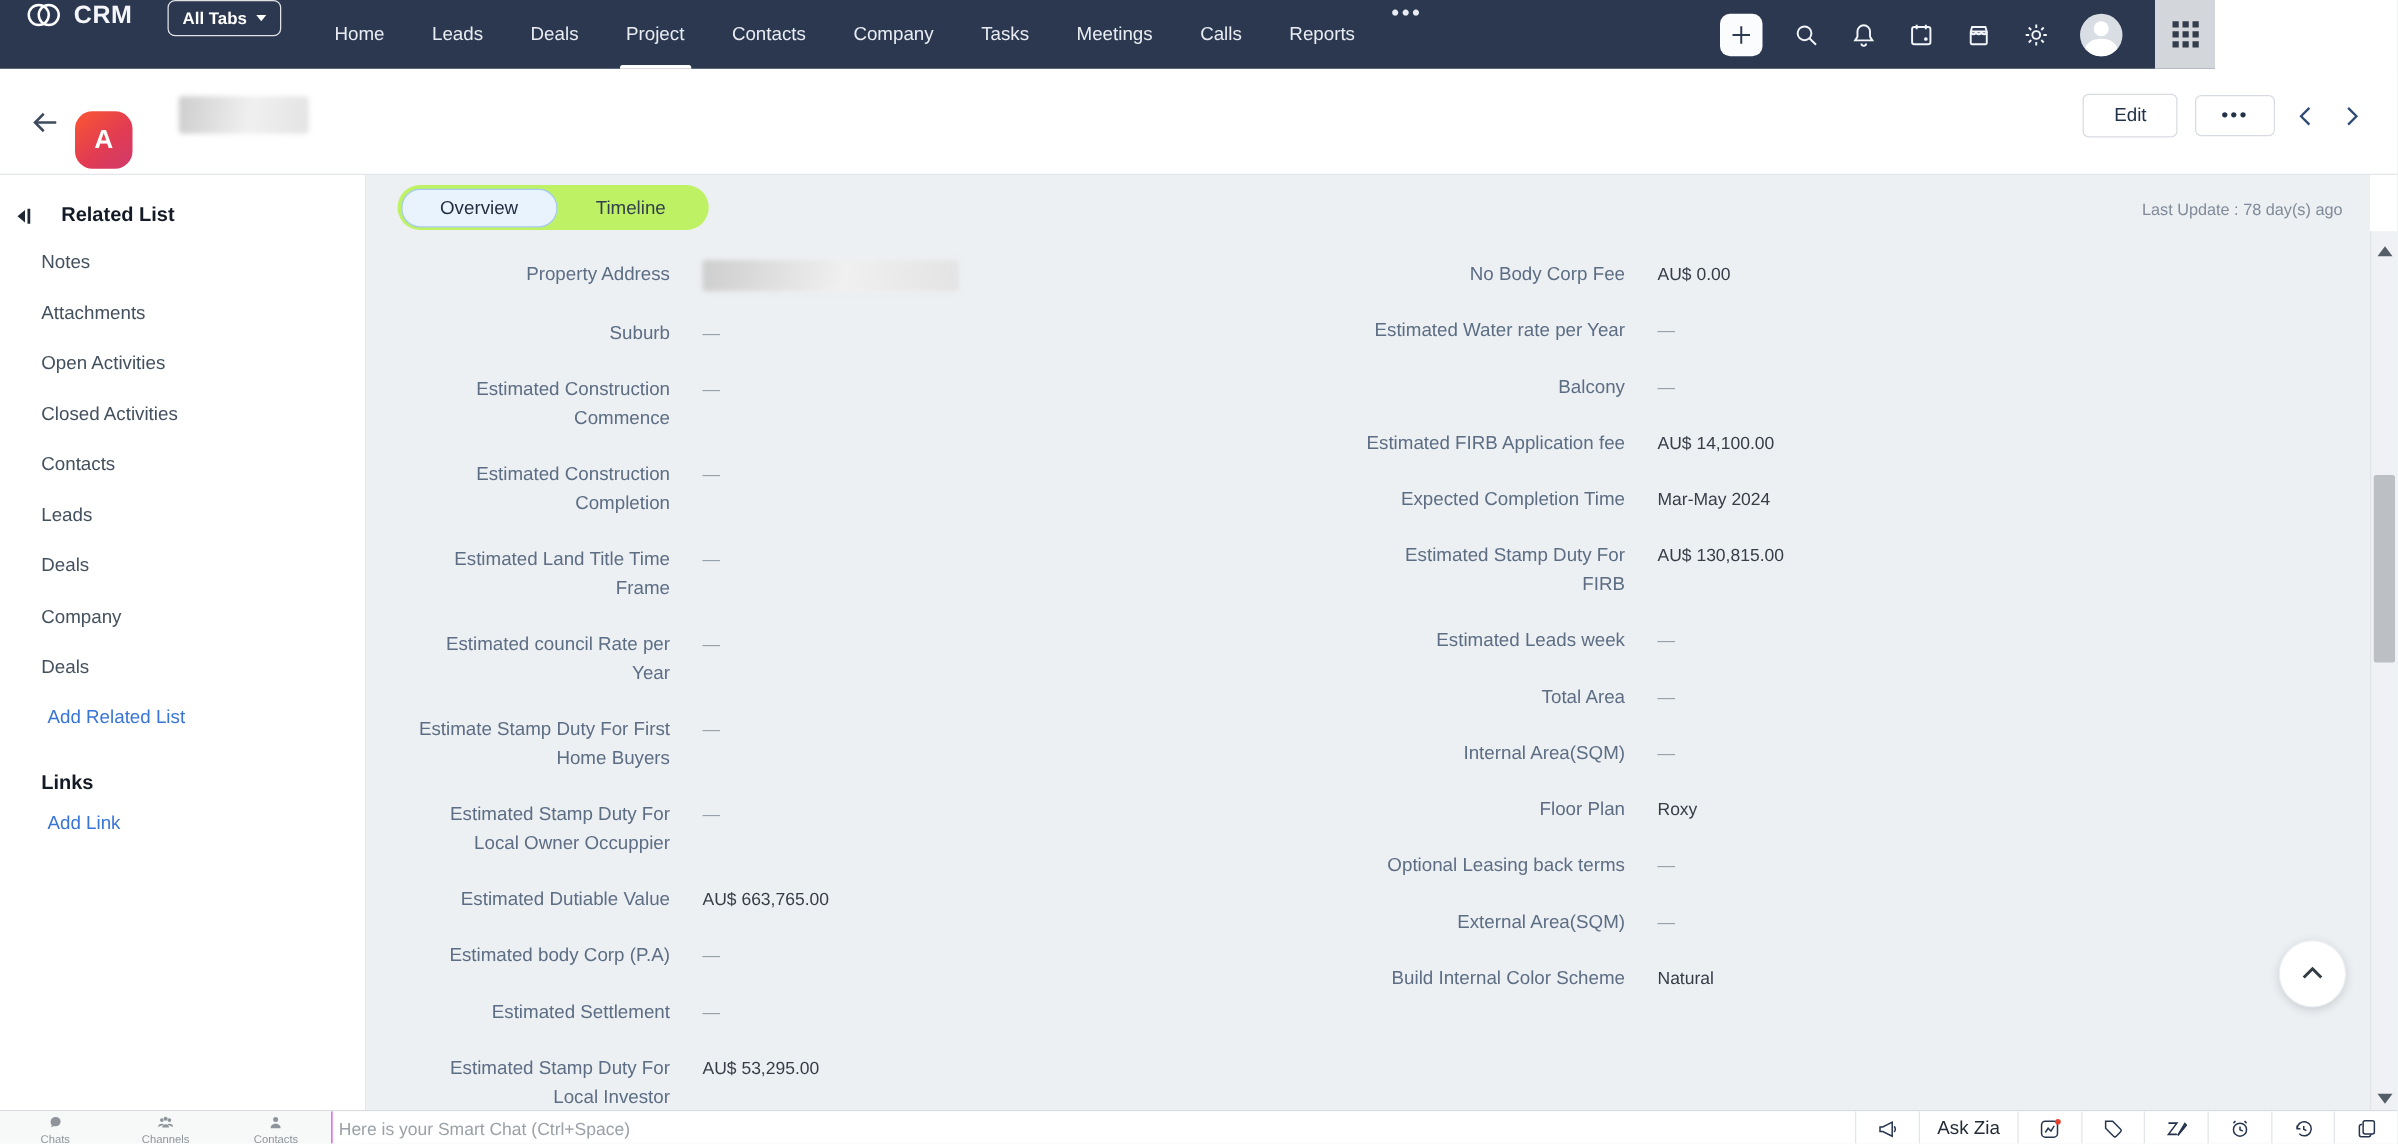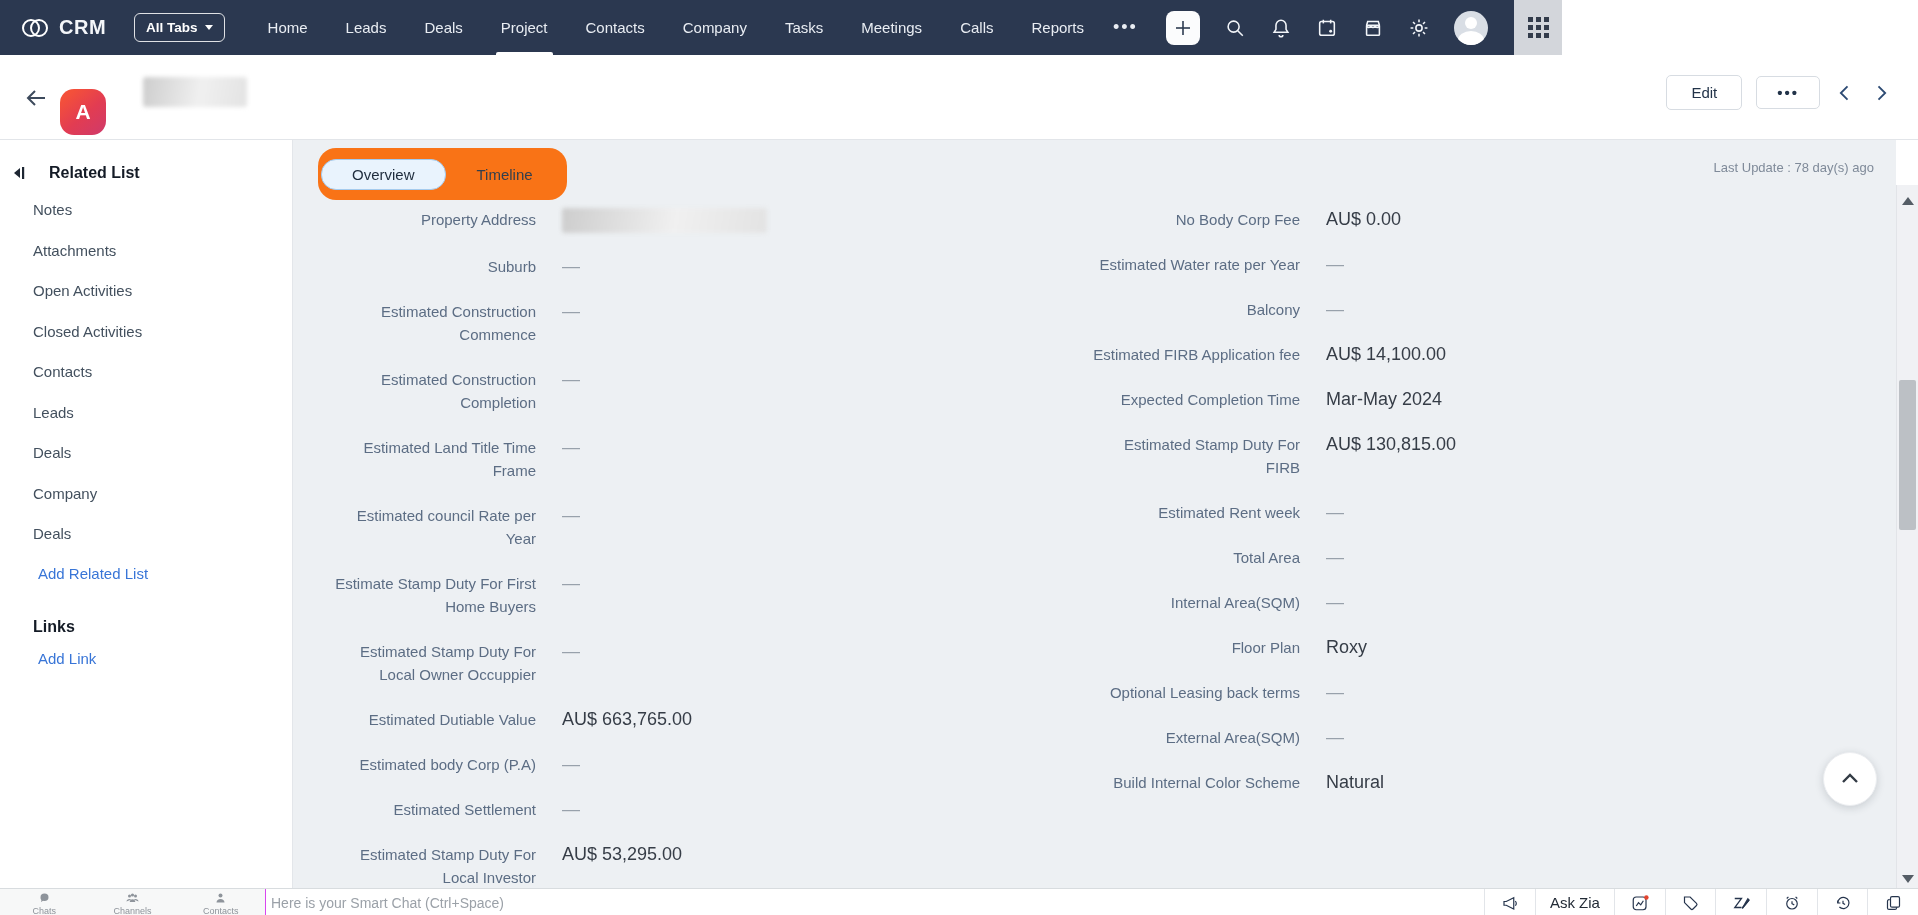--- a/index.html
+++ b/index.html
@@ -1,21 +1,21 @@
 <!DOCTYPE html>
 <html><head>
 <meta charset="utf-8">
 <style>
   * { margin:0; padding:0; box-sizing:border-box; }
   html,body { width:1918px; height:915px; overflow:hidden; }
   body { font-family:"Liberation Sans", sans-serif; background:#eceff2; }
   .app { position:relative; width:1918px; height:915px; overflow:hidden; background:#fff; }
 
   
-  .topnav { position:absolute; top:0; left:0; width:1562px; height:55px; background:#2b3850; display:flex; align-items:center; z-index:40; }
+  .topnav { position:absolute; top:0; left:0; width:1772px; height:55px; background:#2b3850; display:flex; align-items:flex-start; z-index:40; }
   .brand { display:flex; align-items:center; gap:9px; margin-left:20px; color:#fff; }
   .brand-rings { display:flex; }
   .brand-text { font-size:20px; font-weight:700; letter-spacing:.5px; color:#f4f6f9; }
   .all-tabs { margin-left:28px; display:flex; align-items:center; gap:7px; border:1.5px solid rgba(255,255,255,.85); border-radius:6px; background:transparent; color:#fff; font-size:13.5px; font-weight:700; padding:6px 11px; cursor:pointer; font-family:inherit; }
   .caret-down { width:0; height:0; border-left:4px solid transparent; border-right:4px solid transparent; border-top:5px solid #fff; }
   .nav-items { display:flex; align-items:center; margin-left:24px; height:55px; }
   .nav-item { position:relative; display:flex; align-items:center; height:55px; padding:0 19px; color:#e9edf3; font-size:15px; font-weight:500; cursor:pointer; white-space:nowrap; }
   .nav-item.is-active::after { content:""; position:absolute; left:14px; right:14px; bottom:0; height:3px; background:#fff; border-radius:2px 2px 0 0; }
   .nav-more { color:#e9edf3; font-size:18px; letter-spacing:2px; padding:0 10px; cursor:pointer; }
   .nav-right { position:absolute; right:0; top:0; height:55px; display:flex; align-items:center; gap:24px; }
@@ -43,31 +43,31 @@
   .sidebar { position:absolute; top:140px; left:0; width:293px; bottom:27px; background:#fff; border-right:1px solid #e3e6ea; z-index:10; }
   .sb-head { display:flex; align-items:center; gap:24px; margin:24px 0 6px 12px; }
   .sb-title { font-size:16px; font-weight:700; color:#141b26; }
   .sb-list { list-style:none; margin-top:8px; }
   .sb-item { padding:10px 0 10px 33px; font-size:15px; color:#43505e; cursor:pointer; line-height:20.5px; }
   .sb-link { display:block; padding:10px 0 10px 38px; font-size:15px; color:#3875d7; cursor:pointer; text-decoration:none; }
   .sb-links-title { margin:26px 0 4px 33px; font-size:16px; font-weight:700; color:#141b26; }
 
   
   .content { position:absolute; top:140px; left:293px; right:22px; bottom:0; background:#edf0f3; overflow:hidden; z-index:5; }
-  .tabsbar { position:absolute; top:8px; left:25px; height:52px; display:flex; align-items:center; background:#f97316; border-radius:18px; padding:3px;text-align:right; }
+  .tabsbar { position:absolute; top:8px; left:25px; height:36px; display:flex; align-items:center; background:#bef264; border-radius:18px; padding:3px;text-align:right; }
   .tab-pill { padding:6px 30px; font-size:15px; color:#333f4d; border-radius:15px; border:1px solid transparent; cursor:pointer; white-space:nowrap; }
   .tab-pill.is-active { background:#e9f3fd; border-color:#a5cbee; color:#1f2c3d; }
   .last-update { position:absolute; top:20px; right:22px; font-size:13px; color:#7f8a99; }
 
   .f-col { position:absolute; top:68px; width:580px; display:flex; flex-direction:column; gap:22px; }
   .f-col.left { left:33px; }
   .f-col.right { left:797px; }
   .f-row { display:flex; align-items:flex-start; }
   .f-label { width:210px; text-align:right; font-size:15px; line-height:23px; color:#5c6d84; }
-  .f-value { margin-left:26px; font-size:18px; line-height:23px; color:#363d47; }
+  .f-value { margin-left:26px; font-size:14px; line-height:23px; color:#363d47; }
   .f-value.empty { color:#98a1ab; }
   .f-value.blurred { width:205px; height:25px; margin-top:0; background:linear-gradient(100deg,#cdcdcd,#f0f0f0 55%,#e3e3e3); filter:blur(2px); border-radius:3px; }
 
   
   .scrolltop { position:absolute; left:1823px; top:752px; width:54px; height:54px; border-radius:50%; background:#fff; border:1px solid #eceef1; box-shadow:0 2px 8px rgba(40,50,60,.18); display:flex; align-items:center; justify-content:center; cursor:pointer; z-index:25; }
 
   
   .vscroll { position:absolute; top:185px; right:0; width:22px; bottom:0; background:#f0f1f4; border-left:1px solid #e2e4e8; z-index:20; }
   .vs-up { position:absolute; top:12px; left:5px; width:0; height:0; border-left:6px solid transparent; border-right:6px solid transparent; border-bottom:8px solid #555d66; cursor:pointer; }
   .vs-thumb { position:absolute; top:195px; left:2px; width:17px; height:150px; background:#bcc0c5; border-radius:2px; cursor:pointer; }
@@ -363,21 +363,21 @@
           <div class="f-label">Expected Completion Time</div>
           <div class="f-value">Mar-May 2024</div>
         </div>
 
         <div class="f-row">
           <div class="f-label">Estimated Stamp Duty For FIRB</div>
           <div class="f-value">AU$ 130,815.00</div>
         </div>
 
         <div class="f-row">
-          <div class="f-label">Estimated Rent week</div>
+          <div class="f-label">Estimated Leads week</div>
           <div class="f-value empty">—</div>
         </div>
 
         <div class="f-row">
           <div class="f-label">Total Area</div>
           <div class="f-value empty">—</div>
         </div>
 
         <div class="f-row">
           <div class="f-label">Internal Area(SQM)</div>

